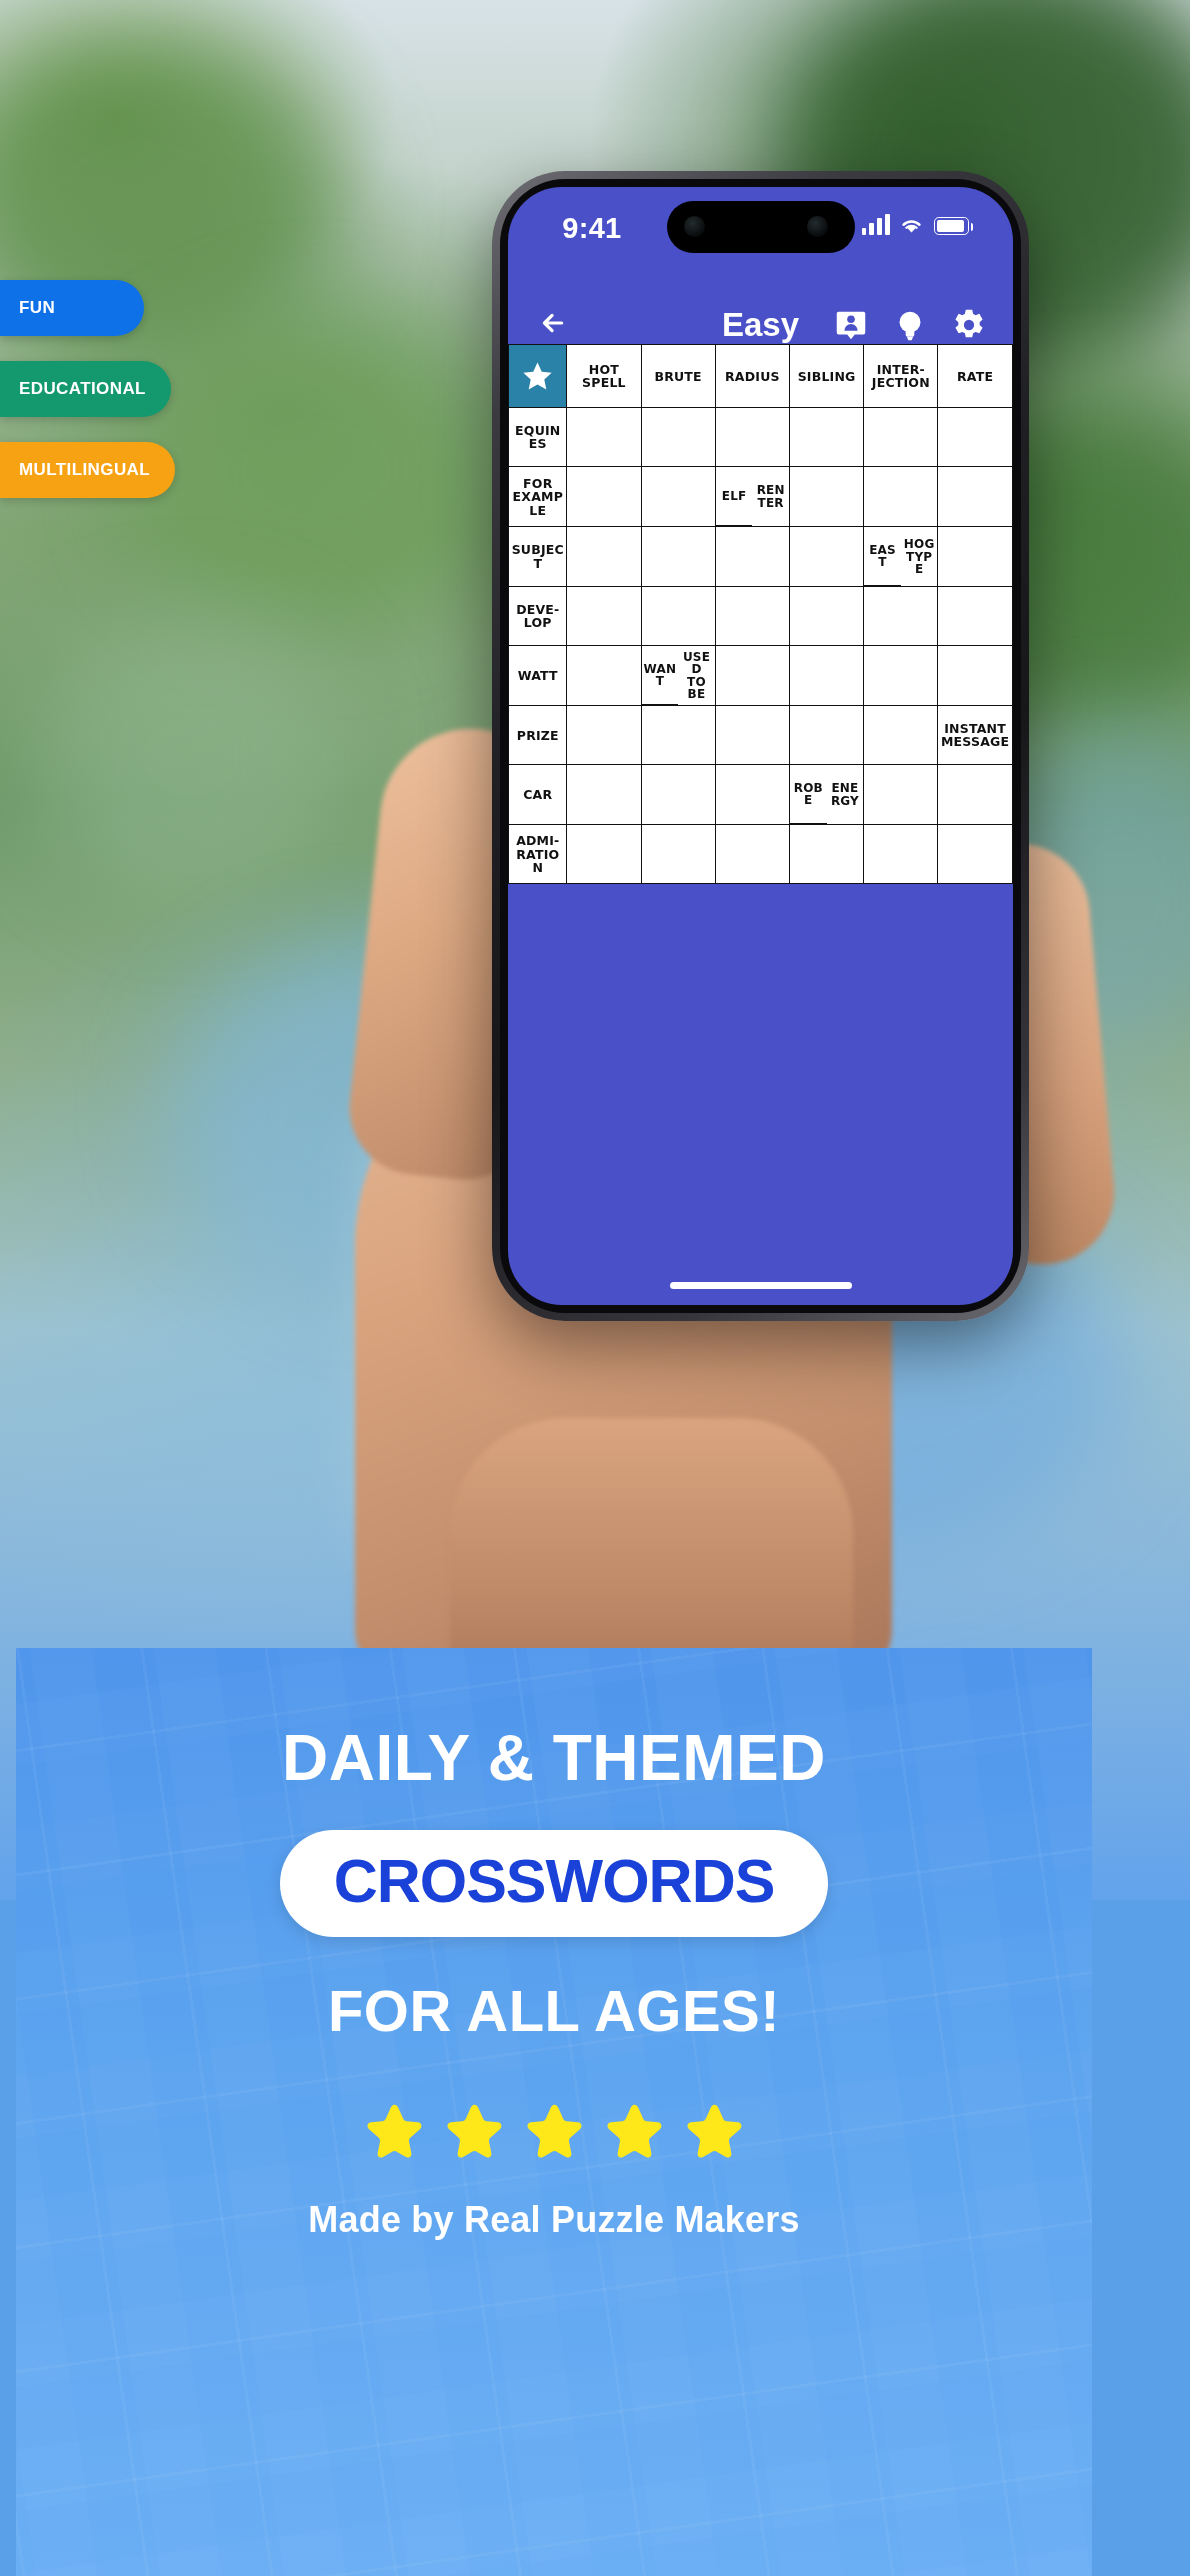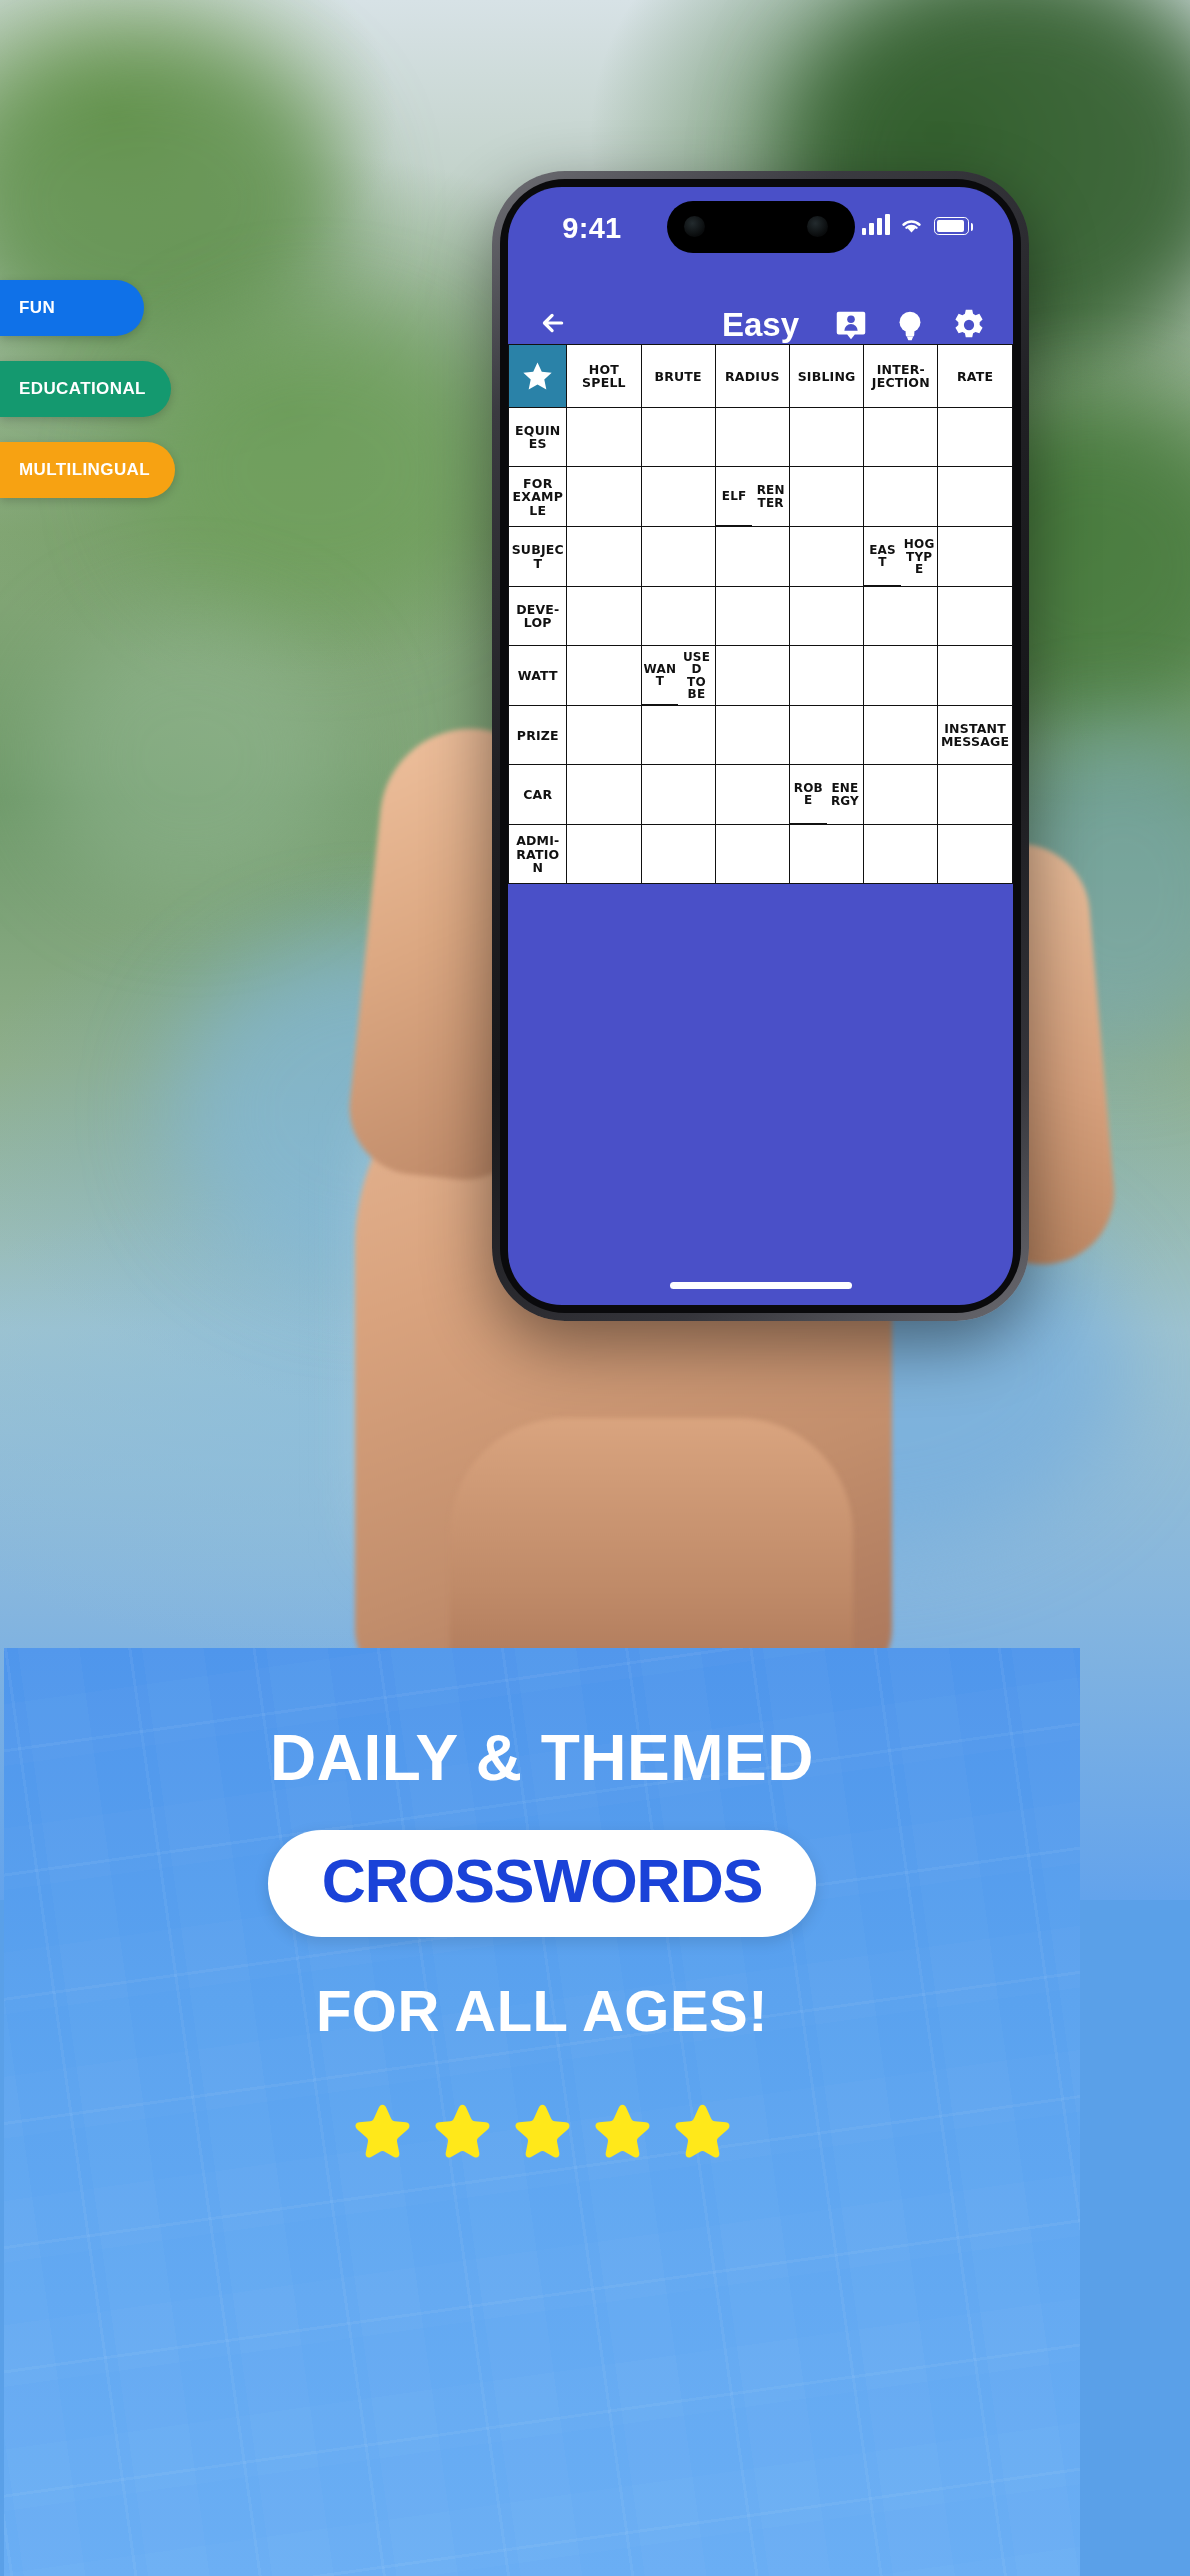--- a/index.html
+++ b/index.html
@@ -124,21 +124,21 @@
   .badge {
     display:flex; align-items:center; height:56px;
     border-radius:0 28px 28px 0; padding:0 25px 0 19px;
     color:#fff; font-size:17px; font-weight:700; letter-spacing:0.4px;
     margin-bottom:25px; width:max-content; min-width:144px;
     box-shadow:0 2.9px 9.6px rgba(0,0,0,.18);
   }
 
   
   .bottom-section {
-    position:absolute; left:4px; top:1648px; width:1076px; height:928px;
+    position:absolute; left:16px; top:1648px; width:1076px; height:928px;
     background:linear-gradient(180deg,#4f96ec 0%,#5aa2ef 38%,#63a9f2 70%,#6aaef4 100%);
     overflow:hidden;
   }
   .grid-pattern {
     position:absolute; left:-172px; top:-153px; width:1553px; height:1284px;
     transform:rotate(-8deg); opacity:.5;
     background-image:
       repeating-linear-gradient(90deg, rgba(255,255,255,.10) 0 2.9px, rgba(255,255,255,0) 2.9px 123px),
       repeating-linear-gradient(0deg, rgba(255,255,255,.10) 0 2.9px, rgba(255,255,255,0) 2.9px 123px);
   }
@@ -419,15 +419,16 @@
             <path d="M33 5 C35 5 36.2 6.4 37.2 8.6 L42 19.4 C42.8 21.2 44 22 46 22.2 L57.4 23.4 C60.4 23.7 62 26 61 28.6 C60.5 29.9 59.4 31 57.6 32.6 L49.8 39.4 C48.3 40.7 47.9 42.1 48.3 44.1 L50.6 55.6 C51.2 58.6 49.2 60.8 46.4 60.2 C45.2 59.9 44 59.2 42.2 58.2 L36.3 54.7 C34.9 53.9 33.9 53.5 33 53.5 C32.1 53.5 31.1 53.9 29.7 54.7 L23.8 58.2 C22 59.2 20.8 59.9 19.6 60.2 C16.8 60.8 14.8 58.6 15.4 55.6 L17.7 44.1 C18.1 42.1 17.7 40.7 16.2 39.4 L8.4 32.6 C6.6 31 5.5 29.9 5 28.6 C4 26 5.6 23.7 8.6 23.4 L20 22.2 C22 22 23.2 21.2 24 19.4 L28.8 8.6 C29.8 6.4 31 5 33 5 Z" fill="#ffe81a"></path>
           </svg></span>
         <span class="star-ic"><svg width="63" height="63" viewBox="0 0 66 66">
             <path d="M33 5 C35 5 36.2 6.4 37.2 8.6 L42 19.4 C42.8 21.2 44 22 46 22.2 L57.4 23.4 C60.4 23.7 62 26 61 28.6 C60.5 29.9 59.4 31 57.6 32.6 L49.8 39.4 C48.3 40.7 47.9 42.1 48.3 44.1 L50.6 55.6 C51.2 58.6 49.2 60.8 46.4 60.2 C45.2 59.9 44 59.2 42.2 58.2 L36.3 54.7 C34.9 53.9 33.9 53.5 33 53.5 C32.1 53.5 31.1 53.9 29.7 54.7 L23.8 58.2 C22 59.2 20.8 59.9 19.6 60.2 C16.8 60.8 14.8 58.6 15.4 55.6 L17.7 44.1 C18.1 42.1 17.7 40.7 16.2 39.4 L8.4 32.6 C6.6 31 5.5 29.9 5 28.6 C4 26 5.6 23.7 8.6 23.4 L20 22.2 C22 22 23.2 21.2 24 19.4 L28.8 8.6 C29.8 6.4 31 5 33 5 Z" fill="#ffe81a"></path>
           </svg></span>
         <span class="star-ic"><svg width="63" height="63" viewBox="0 0 66 66">
             <path d="M33 5 C35 5 36.2 6.4 37.2 8.6 L42 19.4 C42.8 21.2 44 22 46 22.2 L57.4 23.4 C60.4 23.7 62 26 61 28.6 C60.5 29.9 59.4 31 57.6 32.6 L49.8 39.4 C48.3 40.7 47.9 42.1 48.3 44.1 L50.6 55.6 C51.2 58.6 49.2 60.8 46.4 60.2 C45.2 59.9 44 59.2 42.2 58.2 L36.3 54.7 C34.9 53.9 33.9 53.5 33 53.5 C32.1 53.5 31.1 53.9 29.7 54.7 L23.8 58.2 C22 59.2 20.8 59.9 19.6 60.2 C16.8 60.8 14.8 58.6 15.4 55.6 L17.7 44.1 C18.1 42.1 17.7 40.7 16.2 39.4 L8.4 32.6 C6.6 31 5.5 29.9 5 28.6 C4 26 5.6 23.7 8.6 23.4 L20 22.2 C22 22 23.2 21.2 24 19.4 L28.8 8.6 C29.8 6.4 31 5 33 5 Z" fill="#ffe81a"></path>
           </svg></span>
       </div>
 
+    <div class="made-by">Made by Real Puzzle Makers</div>
   </div>
 </div>
 
 
 </body></html>

